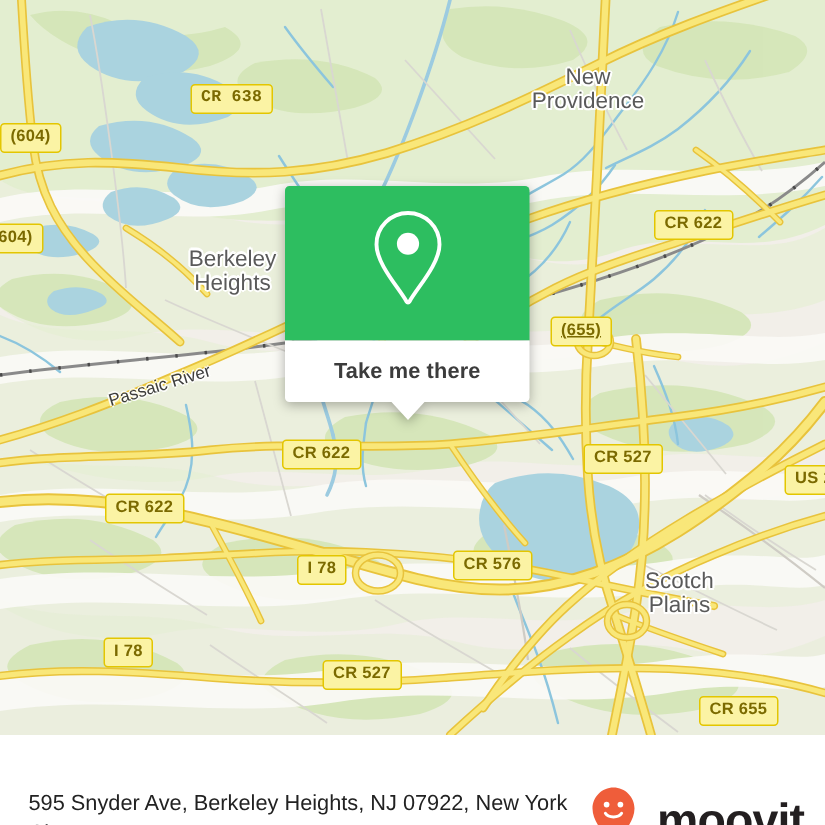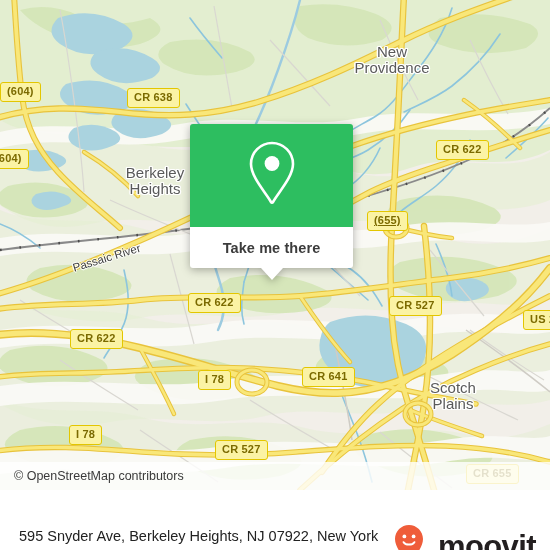--- a/index.html
+++ b/index.html
@@ -429,29 +429,29 @@
     <div class="place" style="left:392px; top:44px; width:110px; margin-left:-55px;">New
 Providence</div>
     <div class="place" style="left:155px; top:165px; width:100px; margin-left:-50px;">Berkeley
 Heights</div>
     <div class="place" style="left:453px; top:380px; width:100px; margin-left:-50px;">Scotch
 Plains</div>
 
     <div class="river-label" style="left:73px; top:262px;">Passaic River</div>
 
     <div class="shield" style="left:0px; top:82px;">(604)</div>
-    <div class="shield" style="left:127px; top:88px;">CR 638</div>
+    <div class="shield" style="left:127px; top:56px;font-family:Liberation Mono, monospace;">CR 638</div>
     <div class="shield" style="left:-12px; top:149px;">(604)</div>
     <div class="shield" style="left:436px; top:140px;">CR 622</div>
     <div class="shield" style="left:367px; top:211px;text-decoration:underline;">(655)</div>
     <div class="shield" style="left:188px; top:293px;">CR 622</div>
     <div class="shield" style="left:389px; top:296px;">CR 527</div>
     <div class="shield" style="left:523px; top:310px;">US 22</div>
     <div class="shield" style="left:70px; top:329px;">CR 622</div>
-    <div class="shield" style="left:302px; top:367px;">CR 641</div>
+    <div class="shield" style="left:302px; top:367px;">CR 576</div>
     <div class="shield" style="left:198px; top:370px;">I 78</div>
     <div class="shield" style="left:69px; top:425px;">I 78</div>
     <div class="shield" style="left:215px; top:440px;">CR 527</div>
     <div class="shield" style="left:466px; top:464px;">CR 655</div>
 
     <div class="popup">
       <div class="popup-head">
         <span>
           <svg width="56" height="70" viewBox="0 0 56 70" fill="none" xmlns="http://www.w3.org/2000/svg">
             <path d="M28 4 C16.4 4 7 13.4 7 25 C7 38 22 54 27 63 C27.5 63.9 28.5 63.9 29 63
@@ -459,23 +459,20 @@
             <circle cx="28" cy="24.5" r="7.4" fill="#ffffff"></circle>
           </svg>
         </span>
       </div>
       <div class="popup-body">
         <span class="popup-label">Take me there</span>
       </div>
       <div class="popup-tail"></div>
     </div>
 
-    <div class="attribution">
-      <span>© OpenStreetMap contributors</span>
-    </div>
   </div>
 
   <div class="footer">
     <div class="footer-address">595 Snyder Ave, Berkeley Heights, NJ 07922, New York City</div>
     <div class="brand">
       <span class="brand-mark">
         <svg width="30" height="40" viewBox="0 0 30 40" xmlns="http://www.w3.org/2000/svg">
           <path d="M15 1 C7.3 1 1 7.3 1 15 C1 25 12.2 35.6 14.2 38.4
                    C14.6 39 15.4 39 15.8 38.4 C17.8 35.6 29 25 29 15
                    C29 7.3 22.7 1 15 1 Z" fill="#ef5d3a"></path>

